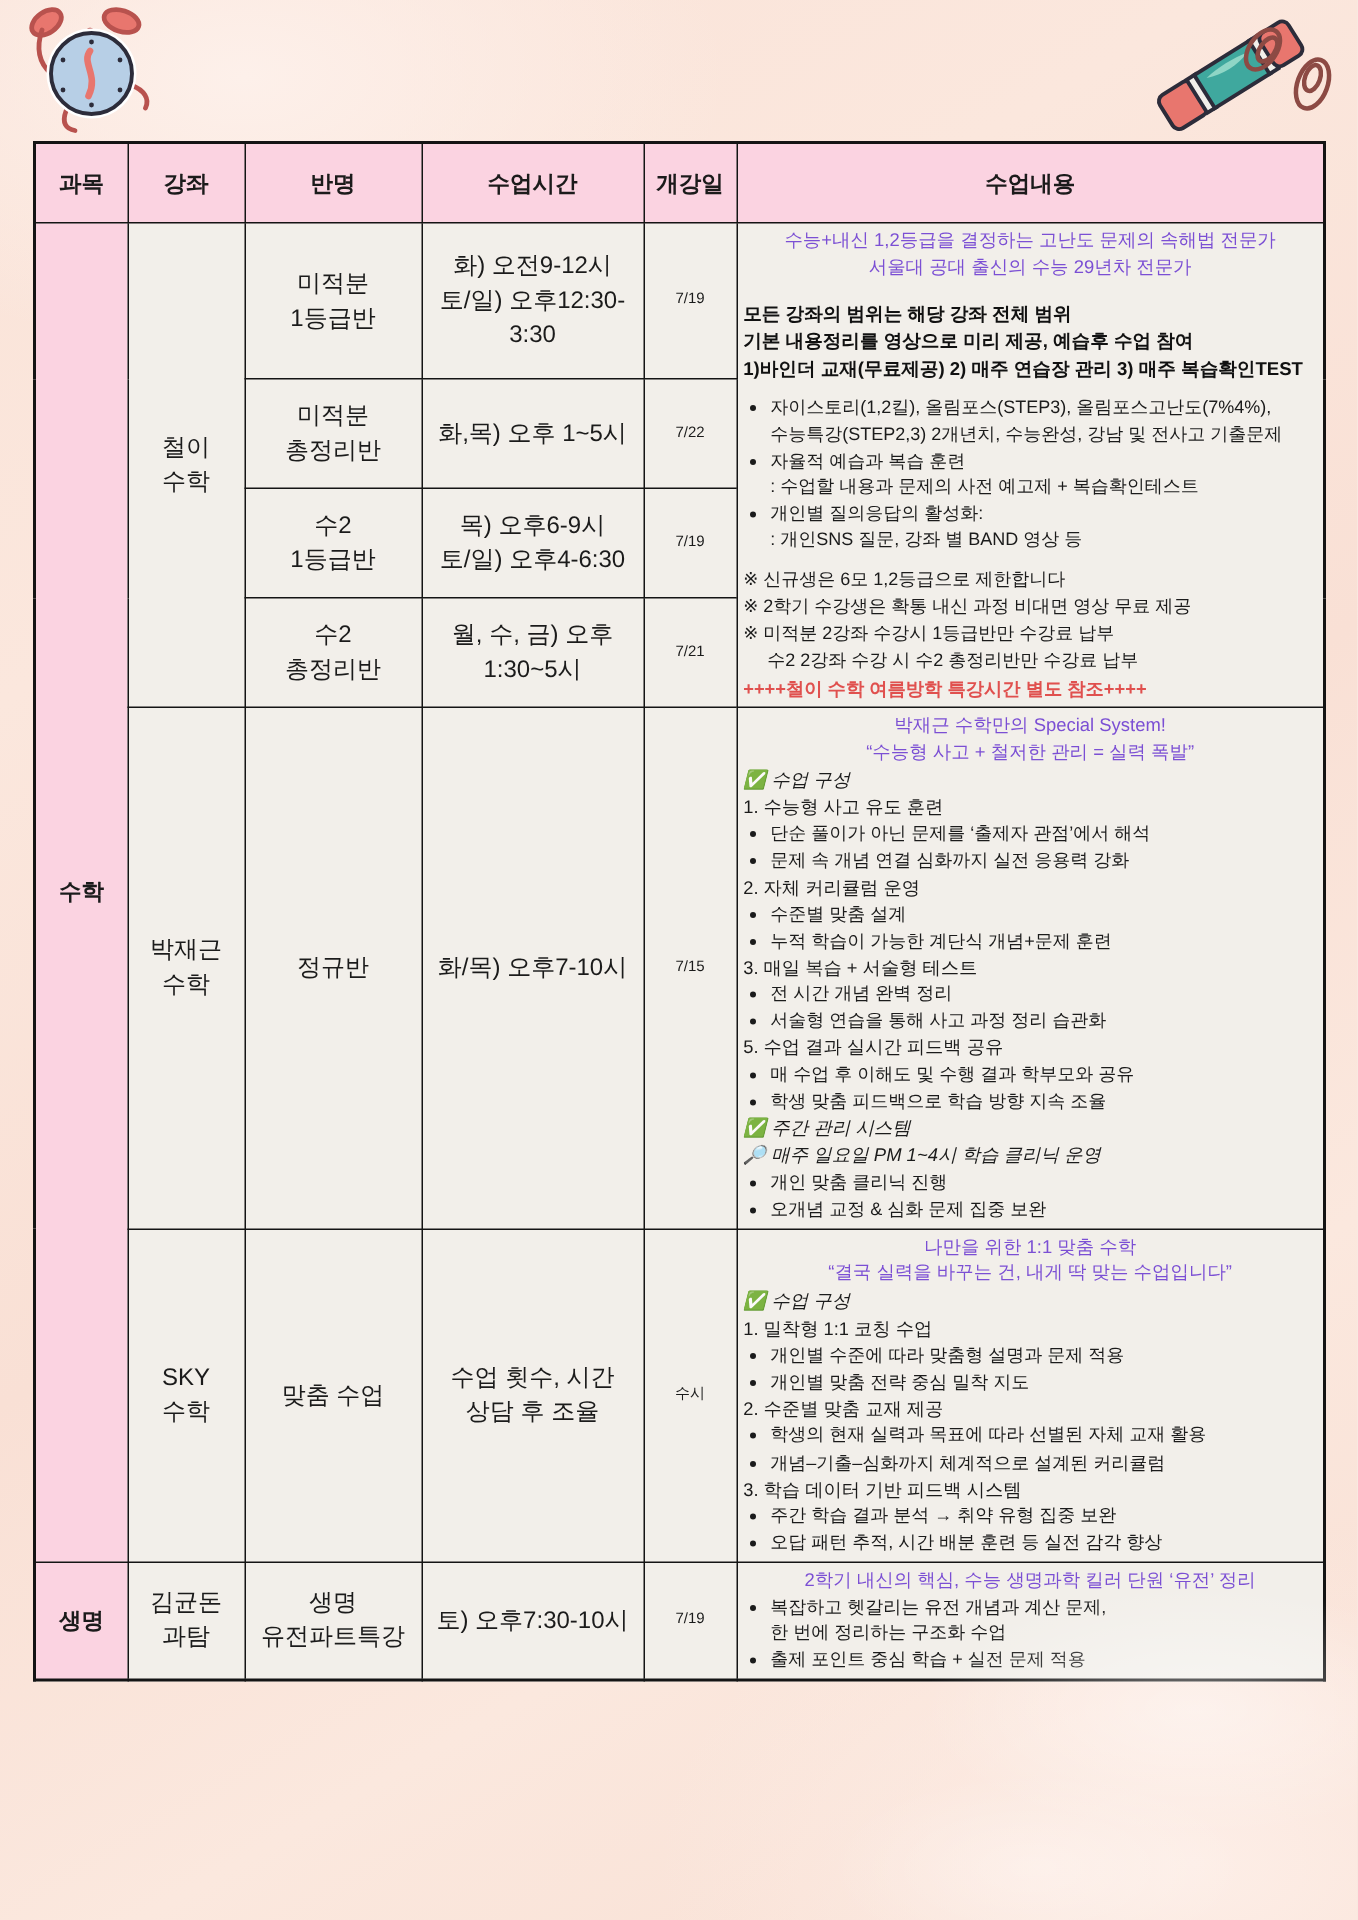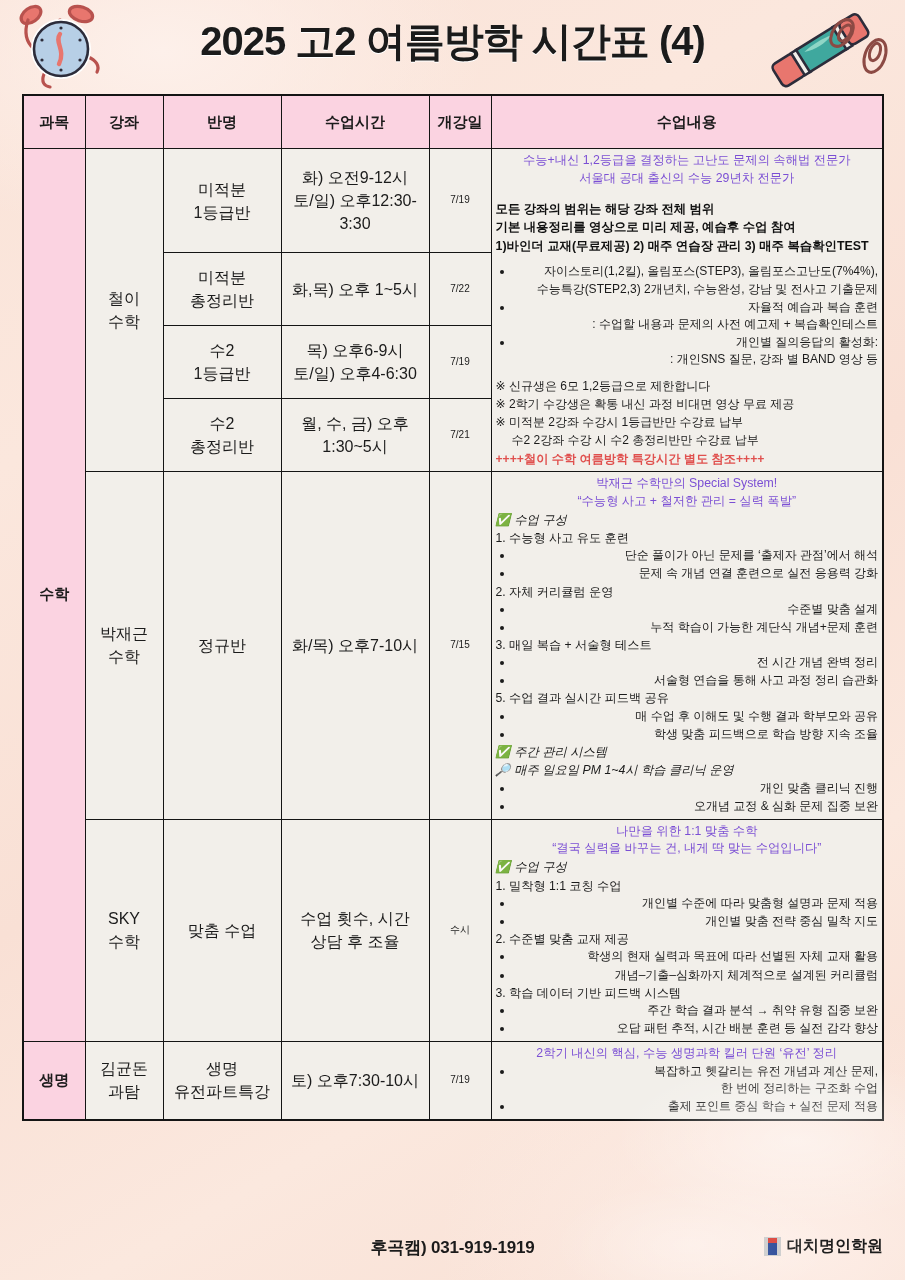--- a/index.html
+++ b/index.html
@@ -134,21 +134,20 @@
     font-size: 12.4px;
     line-height: 1.5;
     color: #111;
   }
   .spacer-8 { height: 8px; }
   .spacer-12 { height: 12px; }
   ul.b {
     margin: 0;
     padding-left: 18px;
     list-style: disc;
-    text-align: right;
   }
   ul.b li { margin: 0 0 1px 0; }
   .notes { line-height: 1.5; }
   .notes div { white-space: nowrap; }
   .notes .indent { padding-left: 16px; }
   .redline {
     color: #e0504e;
     font-weight: bold;
     font-size: 12.2px;
     margin-top: 2px;
@@ -222,21 +221,20 @@
           <circle cx="72" cy="38" r="1.6"></circle>
           <circle cx="72" cy="58" r="1.6"></circle>
           <circle cx="53" cy="68" r="1.6"></circle>
           <circle cx="34" cy="58" r="1.6"></circle>
           <circle cx="34" cy="38" r="1.6"></circle>
         </g>
         <path d="M52 32 C46 40, 58 48, 51 62" fill="none" stroke="#e8766e" stroke-width="4.4" stroke-linecap="round"></path>
       </svg>
     </span>
 
-    <div class="title">2025 고2 여름방학 시간표 (4)</div>
 
     <span class="pencil-icon">
       <svg viewBox="0 0 132 92" width="132" height="92" aria-hidden="true">
         <g transform="rotate(-32 62 46)">
           <rect x="2" y="32" width="26" height="26" rx="5" fill="#e8766e" stroke="#2c2c3a" stroke-width="2.6"></rect>
           <rect x="26" y="32" width="7" height="26" fill="#f2efea" stroke="#2c2c3a" stroke-width="2.6"></rect>
           <rect x="32" y="32" width="44" height="26" fill="#3fa89e" stroke="#2c2c3a" stroke-width="2.6"></rect>
           <path d="M38 38 C48 36, 60 36, 70 38 C60 42, 48 42, 38 38 Z" fill="#8fd6c6" stroke="none"></path>
           <rect x="75" y="32" width="7" height="26" fill="#f2efea" stroke="#2c2c3a" stroke-width="2.6"></rect>
           <rect x="81" y="32" width="22" height="26" rx="5" fill="#e8766e" stroke="#2c2c3a" stroke-width="2.6"></rect>
@@ -330,21 +328,21 @@
           <td class="content">
             <div class="lead">박재근 수학만의 Special System!</div>
             <div class="lead">“수능형 사고 + 철저한 관리 = 실력 폭발”</div>
             <div class="chk">
               <span class="emoji">✅</span>
               <span>수업 구성</span>
             </div>
             <div class="num">1. 수능형 사고 유도 훈련</div>
             <ul class="b">
               <li>단순 풀이가 아닌 문제를 ‘출제자 관점’에서 해석</li>
-              <li>문제 속 개념 연결 훈련으로 실전 응용력 강화</li>
+              <li>문제 속 개념 연결 심화까지 실전 응용력 강화</li>
             </ul>
             <div class="num">2. 자체 커리큘럼 운영</div>
             <ul class="b">
               <li>수준별 맞춤 설계</li>
               <li>누적 학습이 가능한 계단식 개념+문제 훈련</li>
             </ul>
             <div class="num">3. 매일 복습 + 서술형 테스트</div>
             <ul class="b">
               <li>전 시간 개념 완벽 정리</li>
               <li>서술형 연습을 통해 사고 과정 정리 습관화</li>
@@ -411,25 +409,14 @@
               <li>복잡하고 헷갈리는 유전 개념과 계산 문제,<br>한 번에 정리하는 구조화 수업</li>
               <li>출제 포인트 중심 학습 + 실전 문제 적용</li>
             </ul>
           </td>
         </tr>
 
       </tbody>
     </table>
   </div>
 
-  <div class="footer">
-    <div class="phone">후곡캠) 031-919-1919</div>
-    <div class="brand">
-      <span class="brand-mark">
-        <i class="bg"></i>
-          <i class="blue"></i>
-          <i class="red"></i>
-      </span>
-      <span>대치명인학원</span>
-    </div>
-  </div>
 
 </div>
 
 </body></html>

